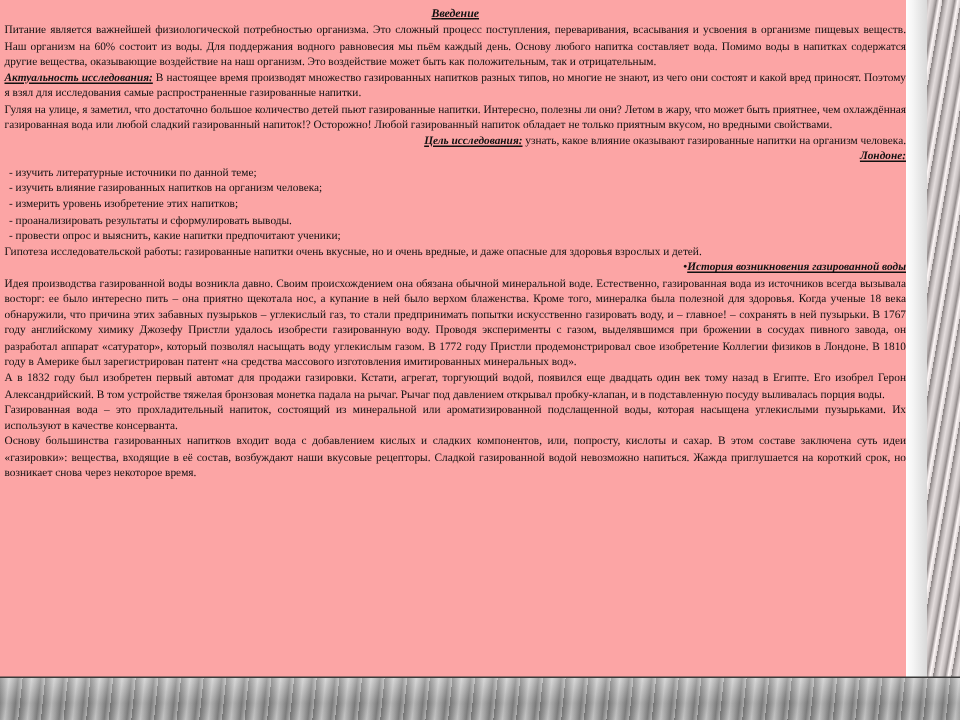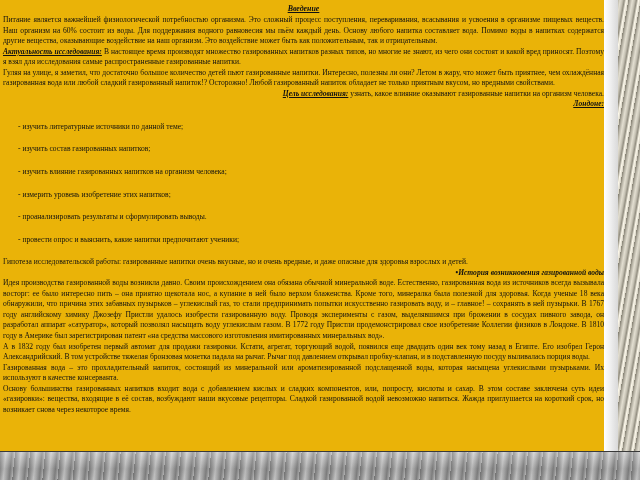--- a/index.html
+++ b/index.html
@@ -13,21 +13,21 @@
     height: 480px;
     overflow: hidden;
     font-family: "Liberation Serif", "DejaVu Serif", serif;
   }
 
   
   #page {
     position: relative;
     width: 640px;
     height: 480px;
-    background: #eab308;
+    background: #fca5a5;
     overflow: hidden;
   }
 
   
   #right-band {
     position: absolute;
     top: 0;
     right: 0;
     width: 36px;
     height: 462px;
@@ -130,34 +130,35 @@
 
   .section-head {
     font-style: italic;
     font-weight: bold;
     text-decoration: underline;
   }
 
   .bullet-head {
     font-style: italic;
     font-weight: bold;
+    text-decoration: underline;
   }
 
   .head-line {
     margin: 0;
     text-align: right;
   }
 
   ul.tasks {
     list-style: none;
     margin: 0;
     padding: 0;
   }
   ul.tasks li {
-    margin: 12px;
+    margin: 0;
     padding: 0 0 0 3px;
     text-align: left;
     white-space: nowrap;
   }
 
   .bullet-mark {
     font-style: normal;
     font-weight: bold;
   }
 </style>
@@ -175,21 +176,20 @@
     <p class="para"><span class="section-head">Актуальность исследования:</span><span> В настоящее время производят множество газированных напитков разных типов, но многие не знают, из чего они состоят и какой вред приносят. Поэтому я взял для исследования самые распространенные газированные напитки.</span></p>
 
     <p class="para">Гуляя на улице, я заметил, что достаточно большое количество детей пьют газированные напитки. Интересно, полезны ли они? Летом в жару, что может быть приятнее, чем охлаждённая газированная вода или любой сладкий газированный напиток!? Осторожно! Любой газированный напиток обладает не только приятным вкусом, но вредными свойствами.</p>
 
     <p class="head-line"><span class="section-head">Цель исследования:</span><span>  узнать, какое влияние оказывают газированные напитки на организм человека.</span></p>
 
     <p class="head-line"><span class="section-head">Лондоне:</span></p>
 
     <ul class="tasks">
       <li>- изучить литературные источники по данной теме;</li>
-      <li>-  изучить состав газированных напитков;</li>
       <li>- изучить влияние газированных напитков на организм человека;</li>
       <li>- измерить уровень изобретение этих напитков;</li>
       <li>- проанализировать результаты и сформулировать выводы.</li>
       <li>- провести опрос и выяснить, какие напитки предпочитают ученики;</li>
     </ul>
 
     <p class="para">Гипотеза исследовательской работы: газированные напитки очень вкусные, но и очень вредные, и даже опасные для здоровья взрослых и детей.</p>
 
     <p class="head-line"><span class="bullet-mark">•</span><span class="bullet-head">История возникновения газированной воды</span></p>
 

